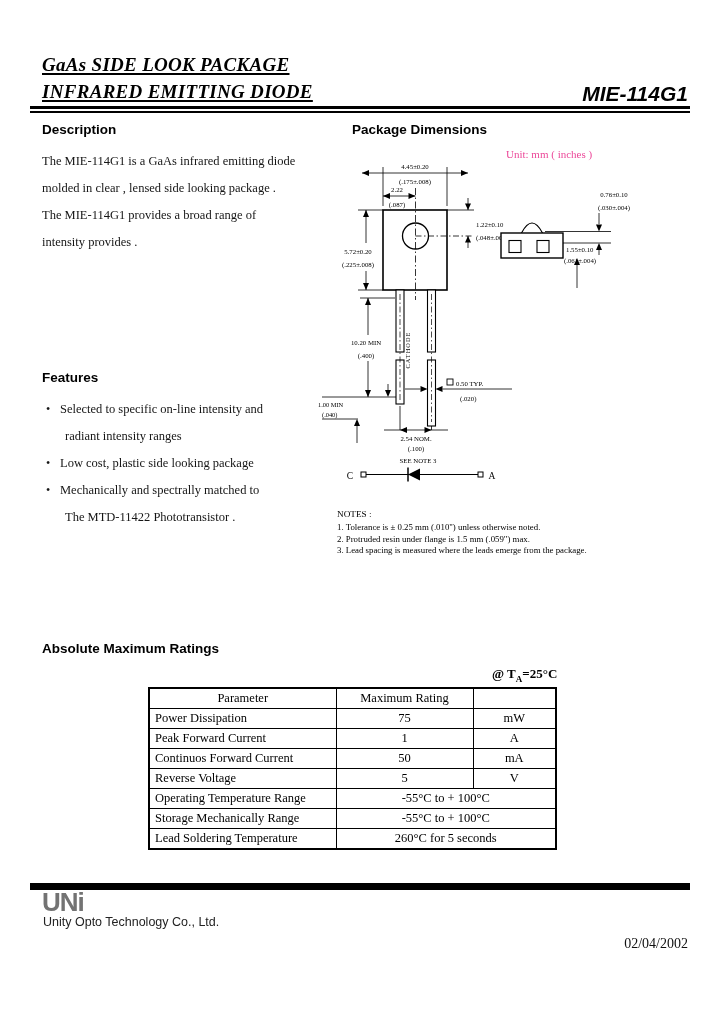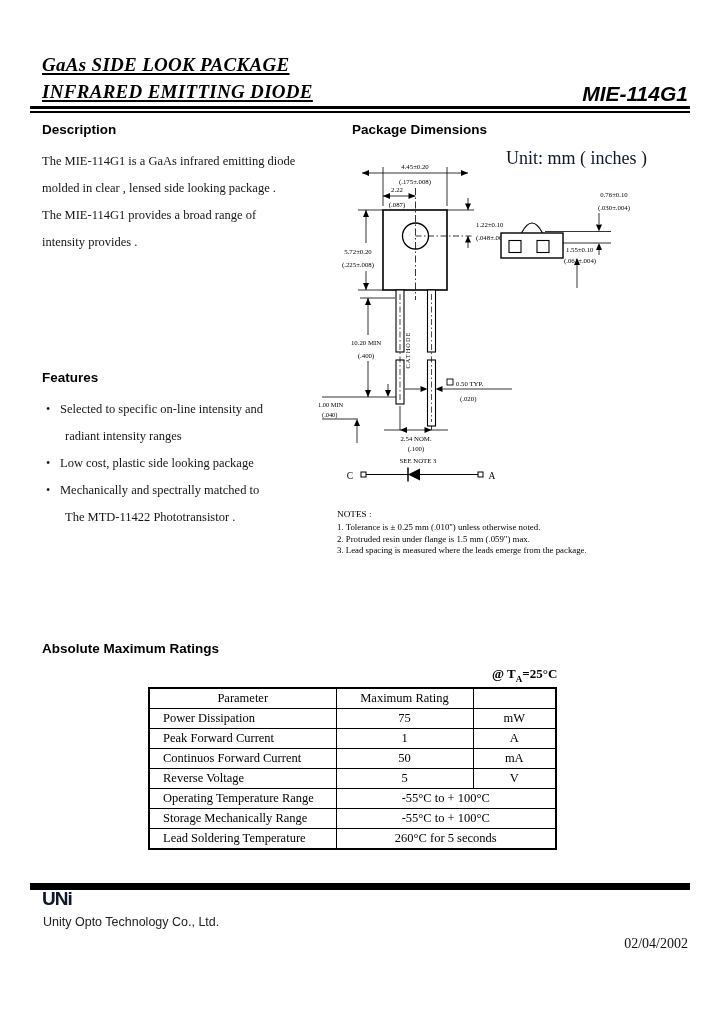--- a/index.html
+++ b/index.html
@@ -10,32 +10,32 @@
               font-size:19px;letter-spacing:.3px;text-decoration:underline;
               text-decoration-thickness:2px;text-underline-offset:2px;color:#000;}
   .part-no{font-family:"Liberation Sans",sans-serif;font-weight:bold;font-size:21px;color:#000;font-style:italic;}
   .rule{background:#000;}
   .sec-head{font-family:"Liberation Sans",sans-serif;font-weight:bold;font-size:13.5px;color:#000;}
   .body-copy{font-size:12.5px;line-height:27px;color:#151515;}
   .feat-row{position:relative;height:27px;line-height:27px;font-size:12.5px;color:#151515;}
   .feat-bullet{position:absolute;left:4px;top:0;font-size:12px;}
   .feat-text{position:absolute;left:18px;top:0;white-space:nowrap;}
   .feat-text.cont{left:23px;}
-  .unit-note{font-size:18px;color:#0f172a;}
+  .unit-note{font-size:11px;color:#ec4899;}
   .cond{font-size:13px;font-weight:bold;color:#000;}
   .cond sub{font-size:9px;}
   table.amr{border-collapse:collapse;table-layout:fixed;width:407px;
             font-family:"Liberation Serif",serif;font-size:12.5px;color:#000;}
-  table.amr td,table.amr th{border:1px solid #000;height:19px;padding:0 13px;line-height:1.05;
+  table.amr td,table.amr th{border:1px solid #000;height:19px;padding:0 5px;line-height:1.05;
             font-weight:normal;overflow:hidden;white-space:nowrap;}
   table.amr{border:2px solid #000;}
   .c{text-align:center;}
   .l{text-align:left;}
-  .logo-text{font-family:"Liberation Sans",sans-serif;font-weight:bold;font-size:19px;
-             letter-spacing:-1px;color:#0f172a;line-height:1;}
+  .logo-text{font-family:"Liberation Sans",sans-serif;font-weight:bold;font-size:26px;
+             letter-spacing:-1px;color:#737373;line-height:1;}
   .company{font-family:"Liberation Sans",sans-serif;font-size:12.5px;color:#222;}
   .date{font-size:14px;color:#111;}
   svg text{fill:#000;stroke:none;}
   .dimt{font-size:6.8px;font-family:"Liberation Serif",serif;}
   .dimt2{font-size:6.4px;font-family:"Liberation Serif",serif;}
   .notet{font-size:8.8px;font-family:"Liberation Serif",serif;}
   .notehead{font-size:9.2px;font-family:"Liberation Serif",serif;}
   .pin{font-size:9.5px;font-family:"Liberation Serif",serif;}
 </style>
 </head>

